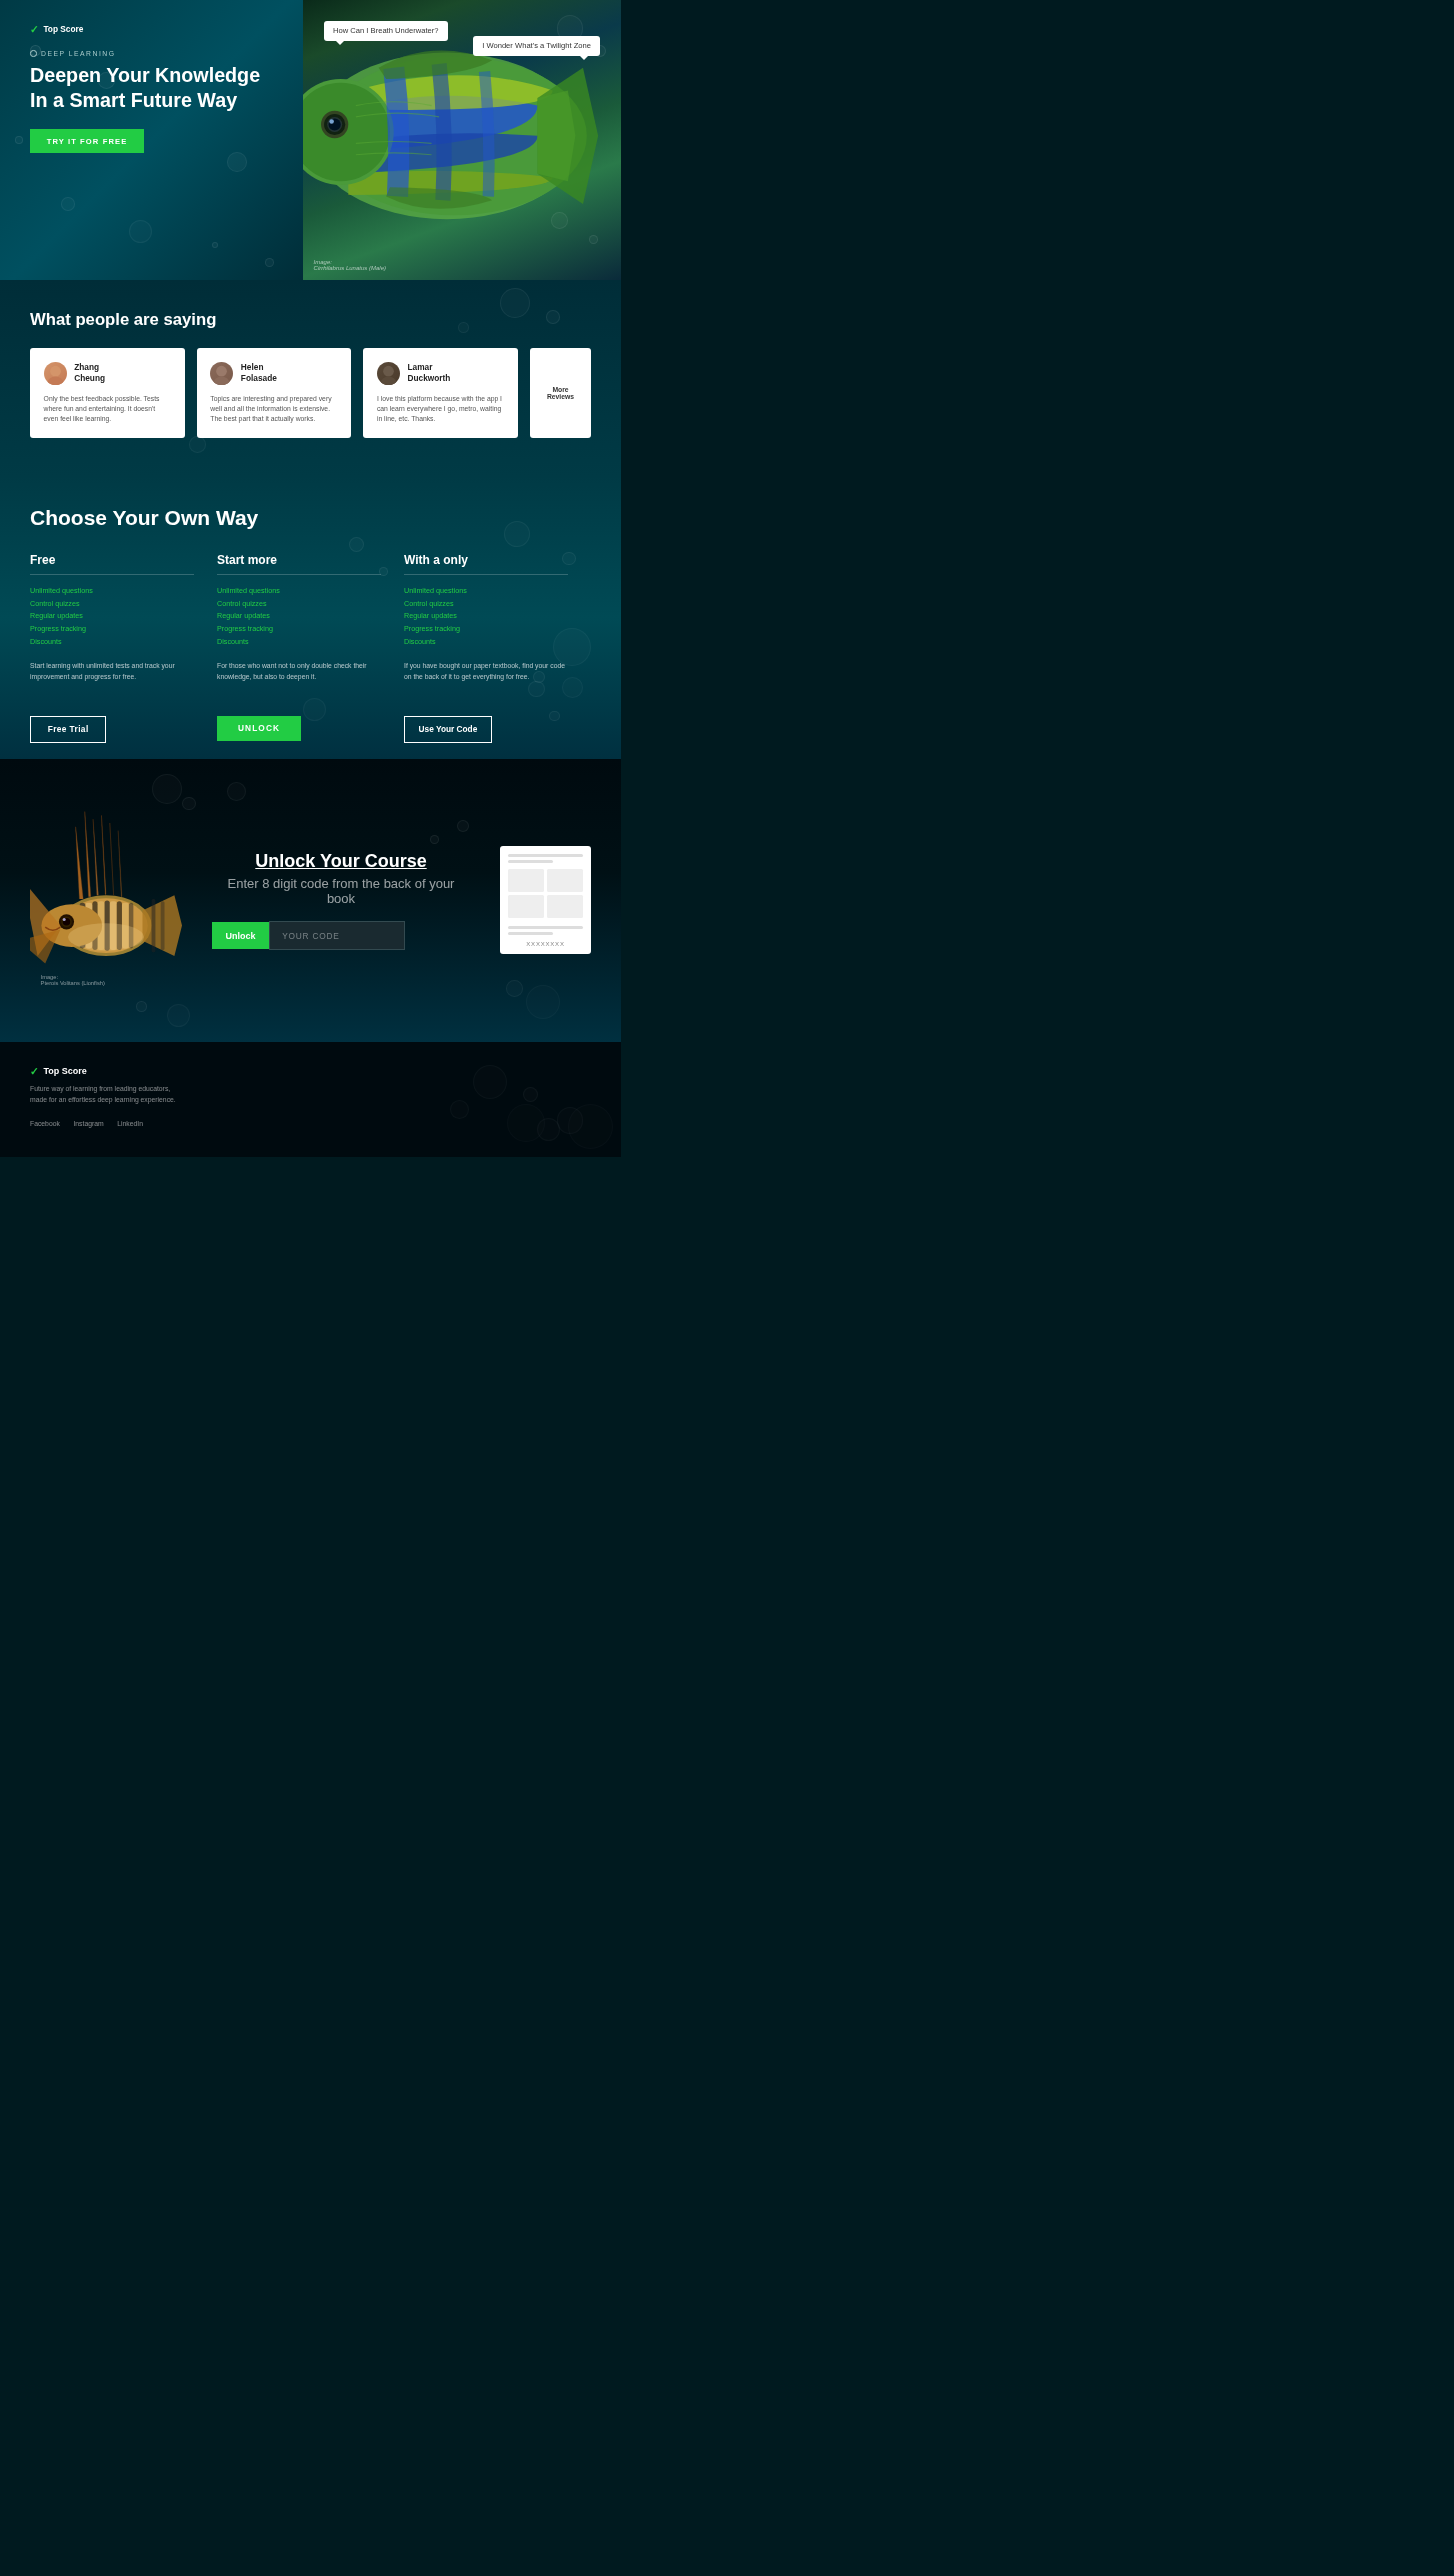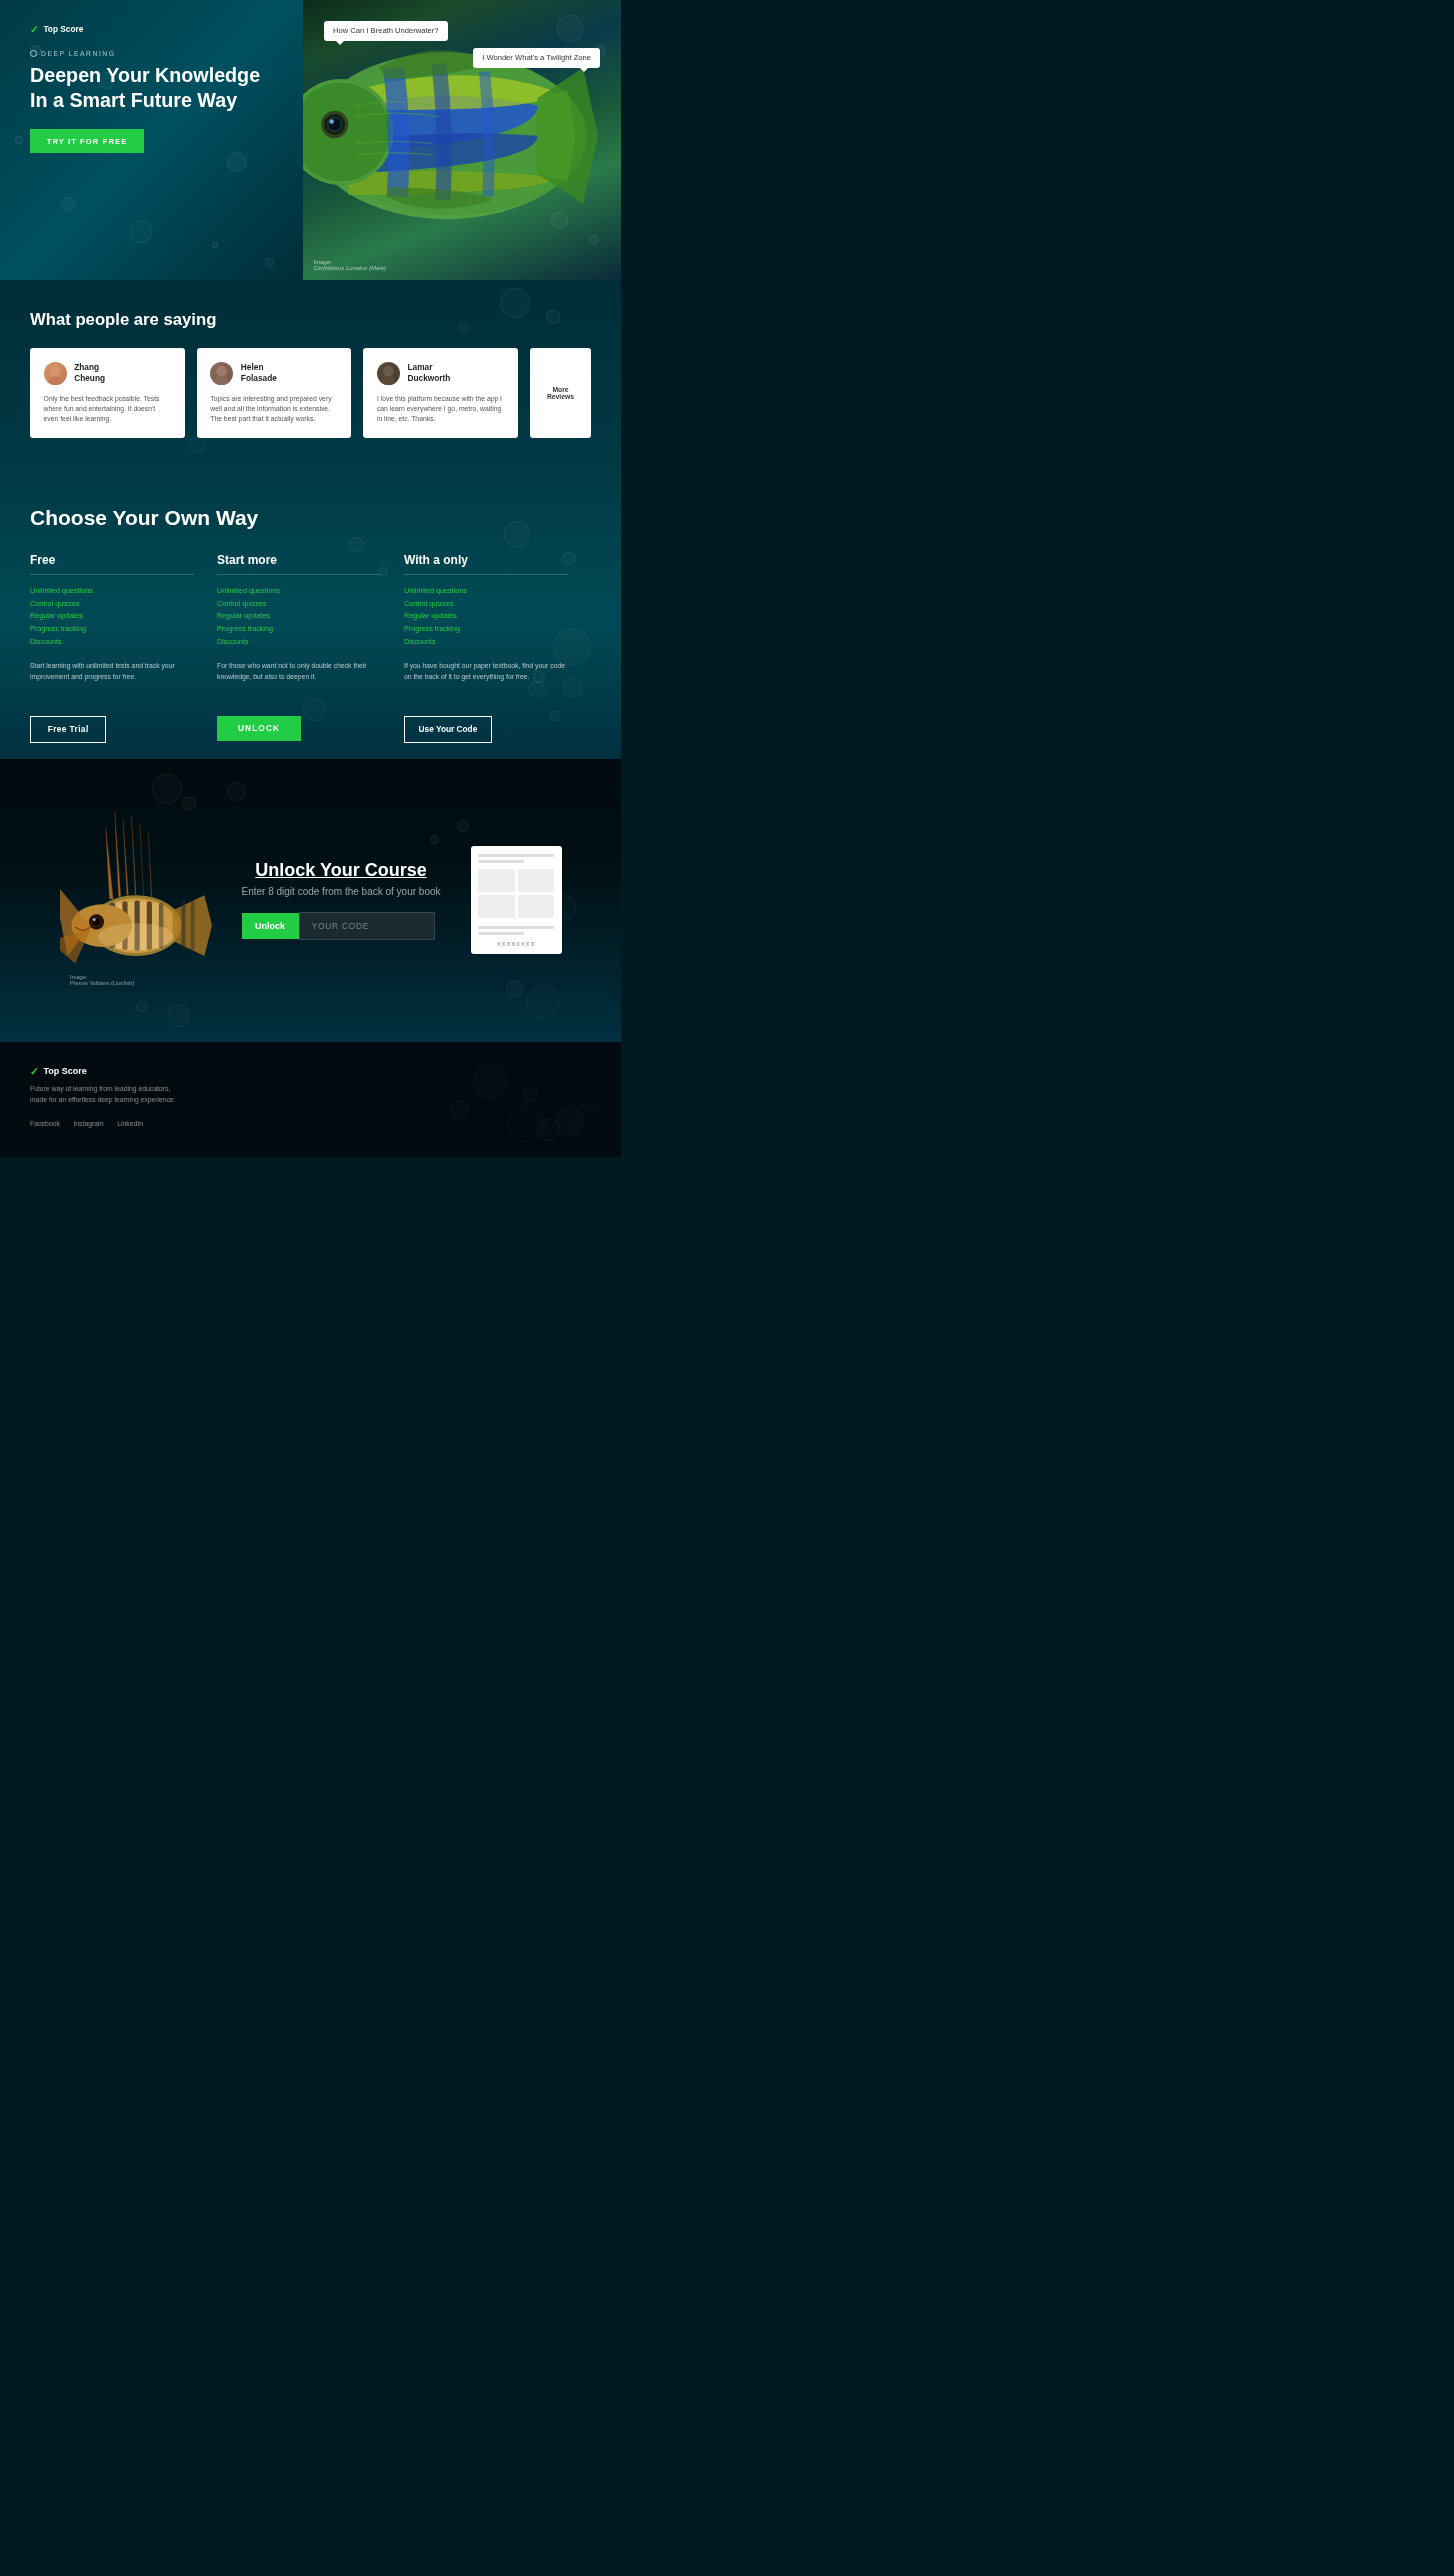--- a/index.html
+++ b/index.html
@@ -89,21 +89,21 @@
       content: '';
       position: absolute;
       bottom: -4.5px;
       left: 12px;
       width: 0; height: 0;
       border-left: 4.5px solid transparent;
       border-right: 4.5px solid transparent;
       border-top: 4.5px solid white;
     }
     .sb1 { top: 21px; left: 21px; }
-    .sb2 { top: 48px; right: 21px; }
+    .sb2 { top: 36px; right: 21px; }
     .sb2::after { left: auto; right: 12px; }
 
     .image-caption {
       position: absolute;
       bottom: 9px;
       left: 10.6px;
       font-size: 6px;
       color: rgba(255,255,255,0.6);
     }
     .image-caption span { font-style: italic; }
@@ -281,21 +281,21 @@
       text-align: center;
     }
     .unlock-course-title {
       font-size: 18px;
       font-weight: bold;
       color: white;
       margin-bottom: 4.5px;
       text-decoration: underline;
     }
     .unlock-subtitle {
-      font-size: 10px;
+      font-size: 13px;
       color: rgba(255,255,255,0.6);
       margin-bottom: 15px;
       text-align: center;
     }
     .unlock-form-row {
       display: flex;
       gap: 0;
       align-items: center;
     }
     .unlock-green-btn {

